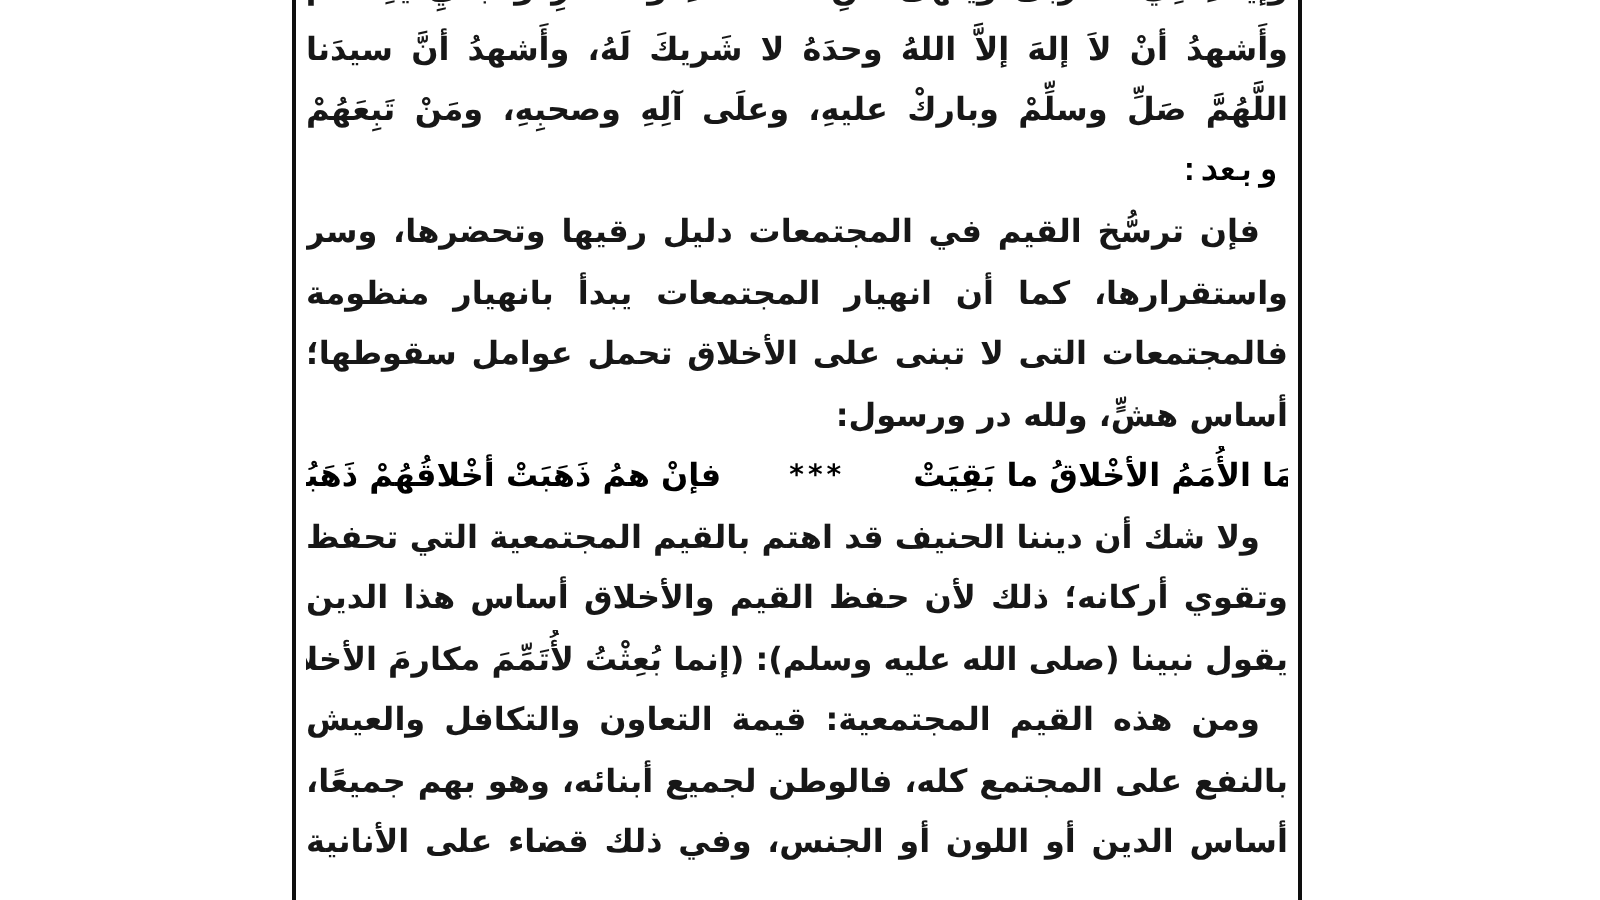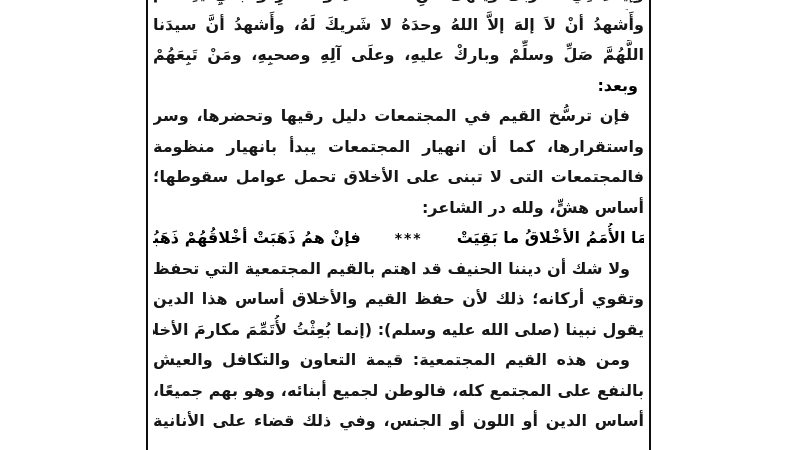--- a/index.html
+++ b/index.html
@@ -35,21 +35,21 @@
     white-space: nowrap;
     overflow: hidden;
   }
   .just {
     white-space: normal;
     text-align: justify;
     text-align-last: justify;
   }
   .right { text-align: right; text-align-last: right; }
   .indent { padding-right: 14px; }
-  .heading { color: #000; letter-spacing: 0.2px; }
+  .heading { color: #000; letter-spacing: 0.2px; font-family: Liberation Mono, monospace; }
 
   .poetry {
     display: flex;
     justify-content: center;
     align-items: center;
     gap: 34px;
     color: #000;
   }
   .poetry .stars { letter-spacing: 2px; font-size: 14px; }
 </style>
@@ -60,21 +60,21 @@
   <div class="doc">
 
     <div class="line just">وَإيتاءِ ذِي القُرْبَى ويَنْهَى عَنِ الفَحْشاءِ والمُنْكَرِ والبَغْيِ يَعِظُكُمْ لَعَلَّكُمْ تَذَكَّرُونَ).</div>
     <div class="line just">وأَشهدُ أنْ لاَ إلهَ إلاَّ اللهُ وحدَهُ لا شَريكَ لَهُ، وأَشهدُ أنَّ سيدَنا مُحَمَّدًا عَبدُهُ ورسولُه،</div>
     <div class="line just">اللَّهُمَّ صَلِّ وسلِّمْ وباركْ عليهِ، وعلَى آلِهِ وصحبِهِ، ومَنْ تَبِعَهُمْ بإحسانٍ إلَى يومِ الدِّينِ.</div>
     <div class="line right heading" style="padding-right:6px">وبعد:</div>
 
     <div class="line just indent">فإن ترسُّخ القيم في المجتمعات دليل رقيها وتحضرها، وسر تماسكها وترابطها</div>
     <div class="line just">واستقرارها، كما أن انهيار المجتمعات يبدأ بانهيار منظومة القيم المجتمعية،</div>
     <div class="line just">فالمجتمعات التى لا تبنى على الأخلاق تحمل عوامل سقوطها؛ لأنها تقوم على</div>
-    <div class="line right">أساس هشٍّ، ولله در الشاعر:</div>
+    <div class="line right">أساس هشٍّ، ولله در ورسول:</div>
 
     <div class="line poetry">
       <span>إنَّمَا الأُمَمُ الأخْلاقُ ما بَقِيَتْ</span>
       <span class="stars">***</span>
       <span>فإنْ همُ ذَهَبَتْ أخْلاقُهُمْ ذَهَبُوا</span>
     </div>
 
     <div class="line just indent">ولا شك أن ديننا الحنيف قد اهتم بالقيم المجتمعية التي تحفظ كيان المجتمع،</div>
     <div class="line just">وتقوي أركانه؛ ذلك لأن حفظ القيم والأخلاق أساس هذا الدين العظيم، حيث</div>
     <div class="line right">يقول نبينا (صلى الله عليه وسلم): (إنما بُعِثْتُ لأُتَمِّمَ مكارمَ الأخلاقِ).</div>

